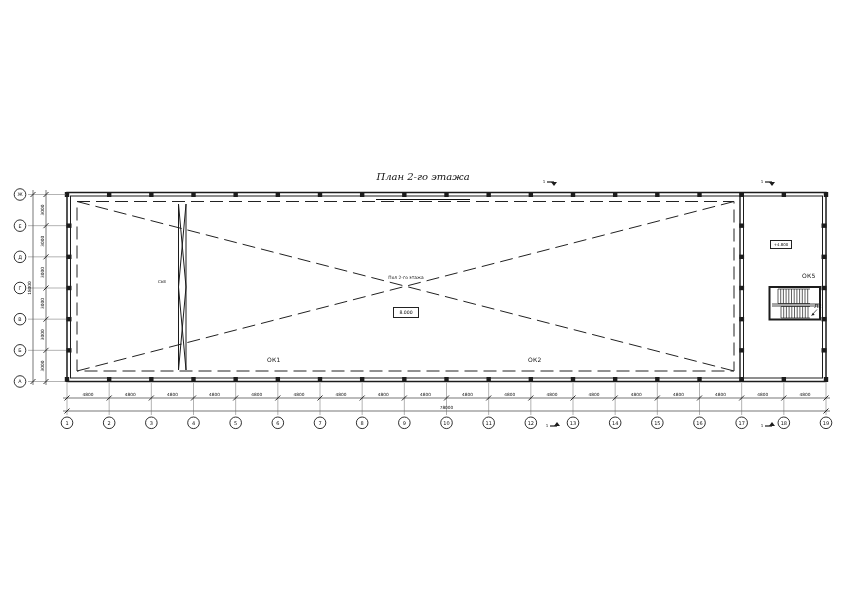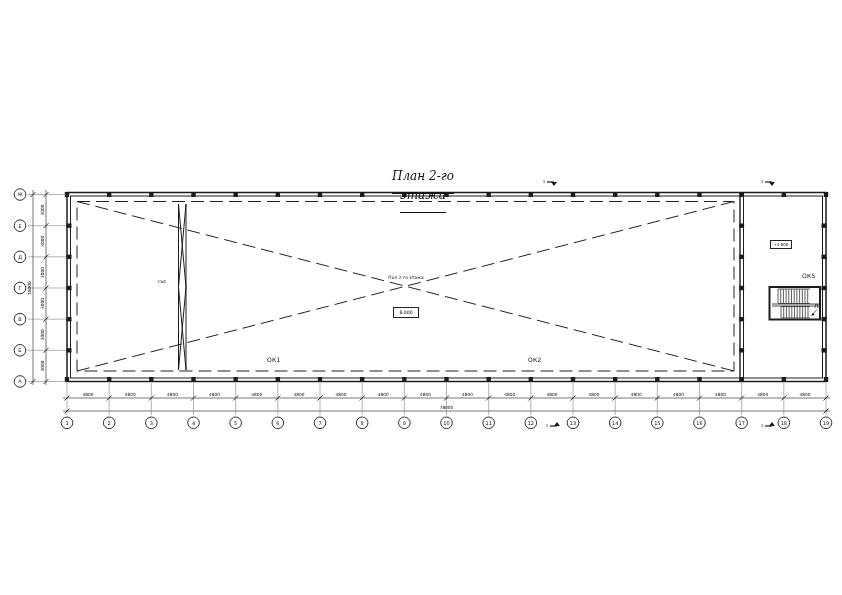--- a/index.html
+++ b/index.html
@@ -1,21 +1,21 @@
 <!DOCTYPE html>
 <html><head>
 <meta charset="utf-8">
 <style>
   html,body{margin:0;padding:0;background:#fff;}
   .canvas{position:relative;width:842px;height:595px;background:#ffffff;overflow:hidden;
           font-family:"DejaVu Sans",sans-serif;color:#111;}
   svg{position:absolute;left:0;top:0;}
   .lbl{position:absolute;color:#111;white-space:nowrap;}
-  .title{font-family:"DejaVu Serif",serif;font-style:italic;font-size:12px;
-         border-bottom:0.8px solid #111;padding-bottom:10px;}
+  .title{font-family:"DejaVu Serif",serif;font-style:italic;font-size:10px;
+         border-bottom:0.8px solid #111;padding-bottom:17px;}
   .ok{font-size:6px;letter-spacing:0.3px;}
   .tiny{font-size:4px;}
   .note{font-size:4.4px;}
   .elevbox{border:0.7px solid #222;text-align:center;background:#fff;}
   .ttl-wrap{position:absolute;text-align:center;}
 </style>
 </head>
 <body>
 
 <div class="canvas">

